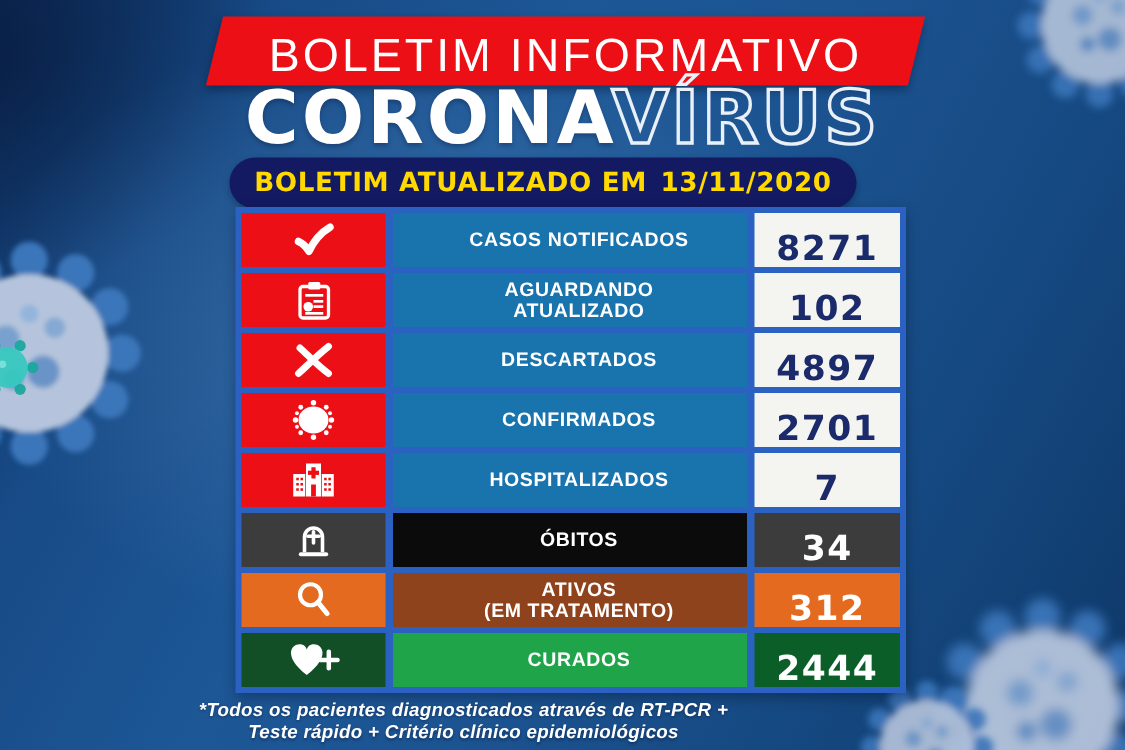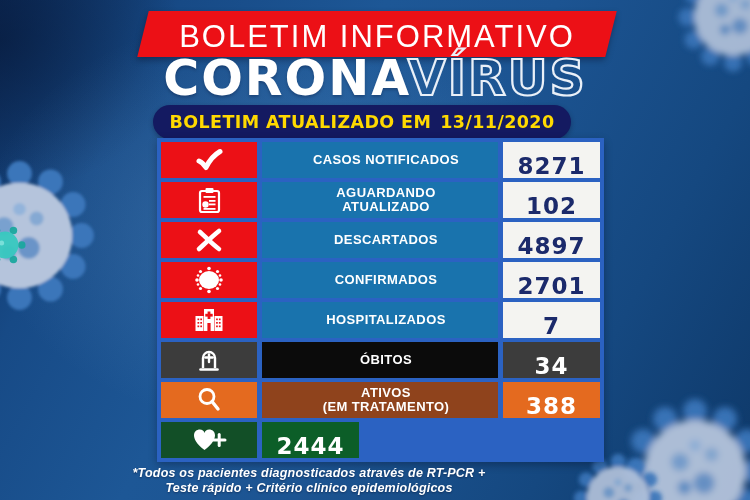--- a/index.html
+++ b/index.html
@@ -301,32 +301,36 @@
         <svg width="28" height="28" viewBox="0 0 28 28">
           <circle cx="12" cy="10.5" r="7" fill="none" stroke="#fff" stroke-width="2.8"></circle>
           <path d="M17 15.5 L23 23" stroke="#fff" stroke-width="3.4" stroke-linecap="round"></path>
         </svg>
       </div>
       <div class="cell label-cell">
         <span>ATIVOS</span>
         <span>(EM TRATAMENTO)</span>
       </div>
       <div class="cell value-cell">
-        <span>388</span>
+        <span>312</span>
       </div>
     </div>
 
     <div class="row t-green">
       <div class="cell icon-cell">
         <svg width="36" height="26" viewBox="0 0 36 26">
           <path d="M13.5 23 C5 16.5 3 11.5 3 8.2 C3 4.6 5.8 2.5 8.8 2.5 C11.3 2.5 13 4 13.5 6 C14 4 15.7 2.5 18.2 2.5 C21.2 2.5 24 4.6 24 8.2 C24 11.5 22 16.5 13.5 23 Z" fill="#fff"></path>
           <path d="M22.5 13 H34" stroke="#fff" stroke-width="3" stroke-linecap="round"></path>
           <path d="M28.2 7.5 V18.5" stroke="#fff" stroke-width="3" stroke-linecap="round"></path>
         </svg>
       </div>
+      <div class="cell label-cell">
+        <span>CURADOS</span>
+        <span></span>
+      </div>
       <div class="cell value-cell">
         <span>2444</span>
       </div>
     </div>
 
   </div>
 
   <div class="footer">
     <div>*Todos os pacientes diagnosticados através de RT-PCR +</div>
     <div>Teste rápido + Critério clínico epidemiológicos</div>

